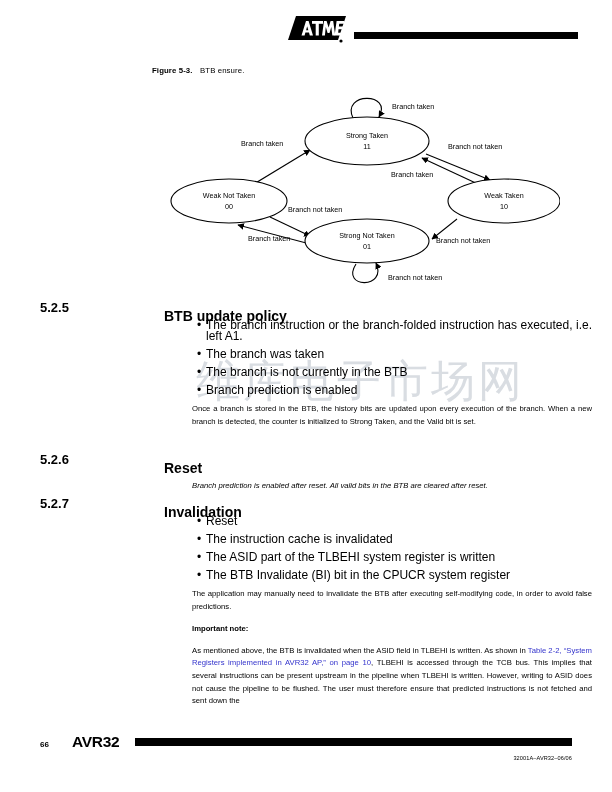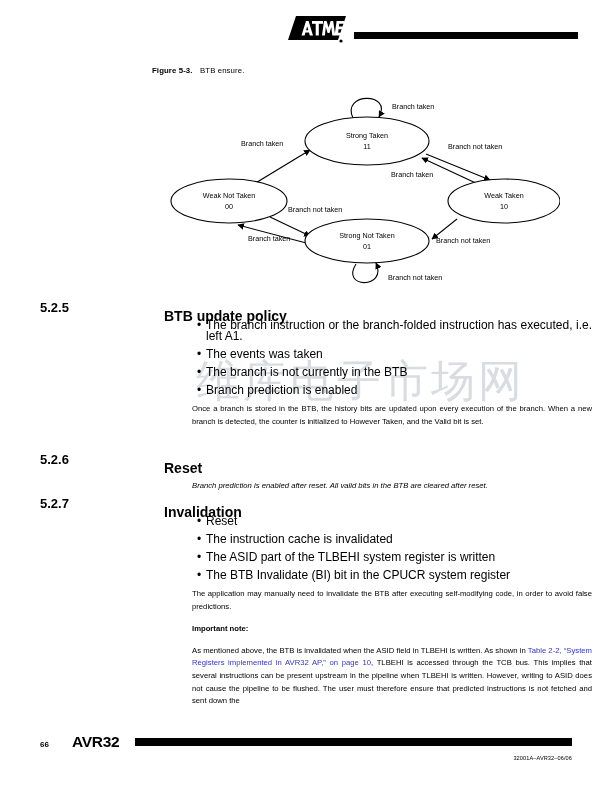--- a/index.html
+++ b/index.html
@@ -260,25 +260,25 @@
   </div>
 
   <div class="watermark">维库电子市场网</div>
 
   <div class="section" style="left:40px; top:300px;">
     <div class="sec-num">5.2.5</div>
     <div class="sec-title">BTB update policy</div>
     <div class="body-col" style="top:20px;">
       <ul class="bullets">
         <li>The branch instruction or the branch-folded instruction has executed, i.e. left A1.</li>
-        <li>The events was taken</li>
+        <li>The branch was taken</li>
         <li>The branch is not currently in the BTB</li>
         <li>Branch prediction is enabled</li>
       </ul>
-      <p class="para tight">Once a branch is stored in the BTB, the history bits are updated upon every execution of the branch. When a new branch is detected, the counter is initialized to However Taken, and the Valid bit is set.</p>
+      <p class="para tight">Once a branch is stored in the BTB, the history bits are updated upon every execution of the branch. When a new branch is detected, the counter is initialized to Strong Taken, and the Valid bit is set.</p>
     </div>
   </div>
 
   <div class="section" style="left:40px; top:452px;">
     <div class="sec-num">5.2.6</div>
     <div class="sec-title">Reset</div>
     <div class="body-col" style="top:28px;font-style:italic;">
       <p class="para tight">Branch prediction is enabled after reset. All valid bits in the BTB are cleared after reset.</p>
     </div>
   </div>

